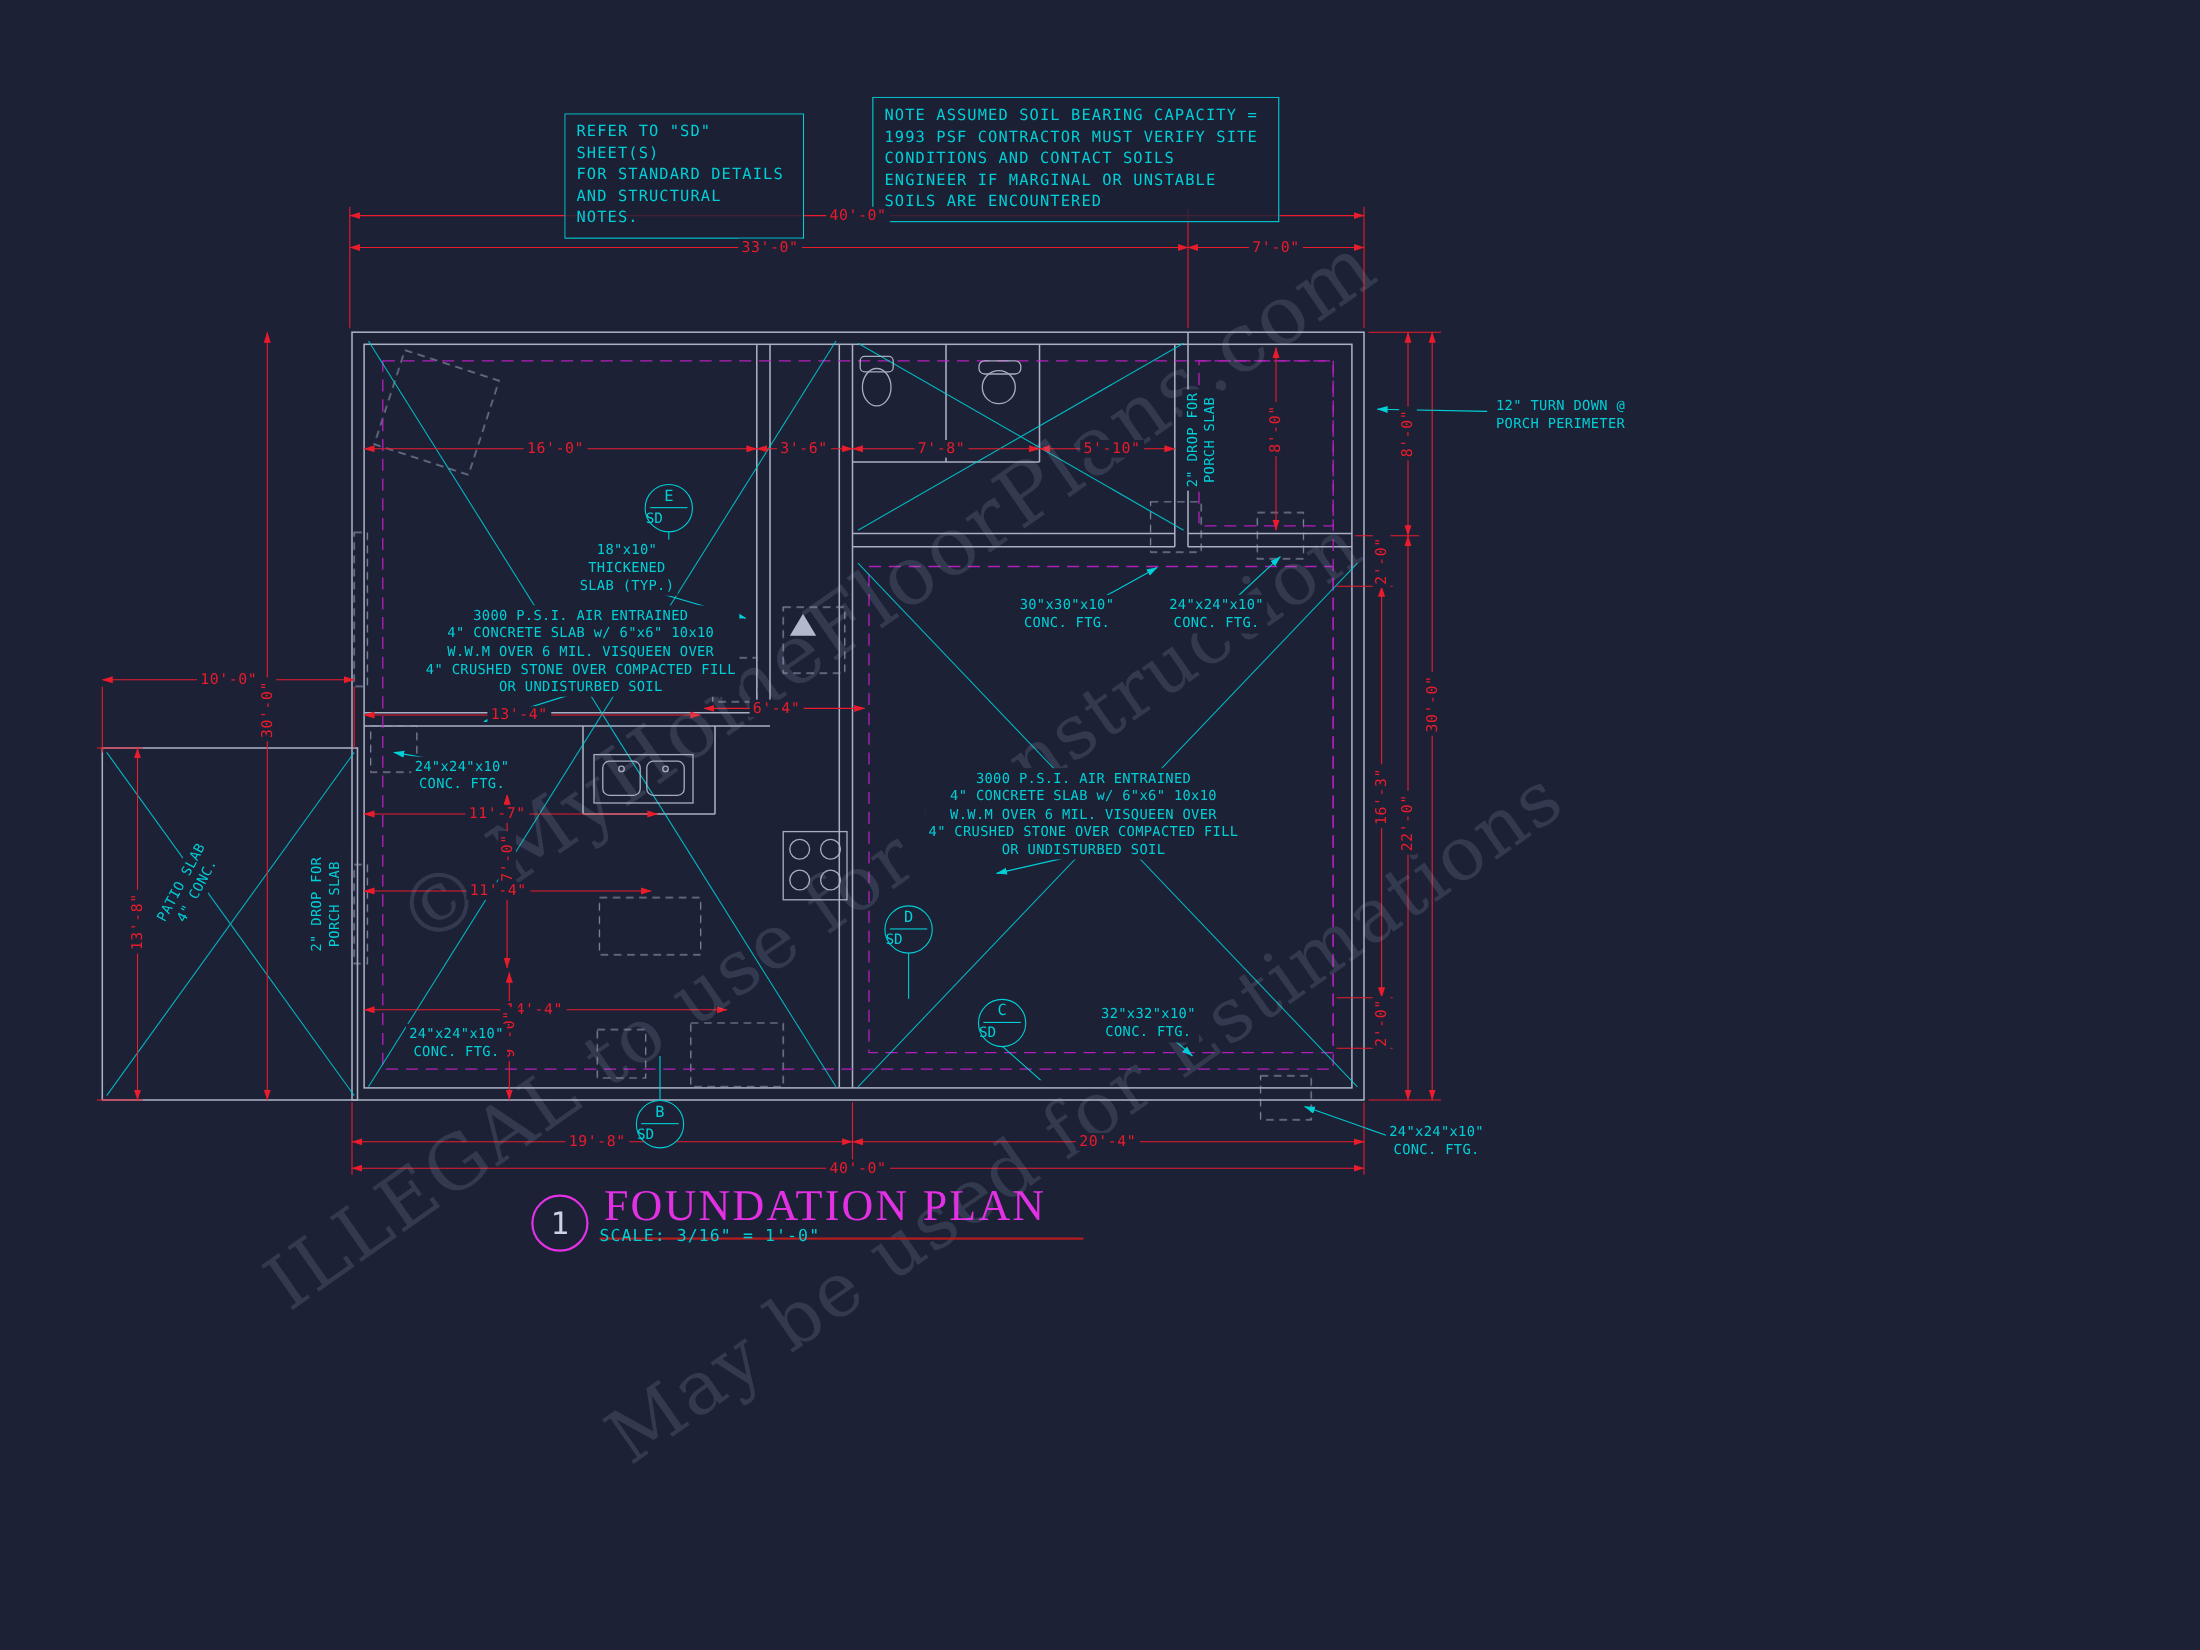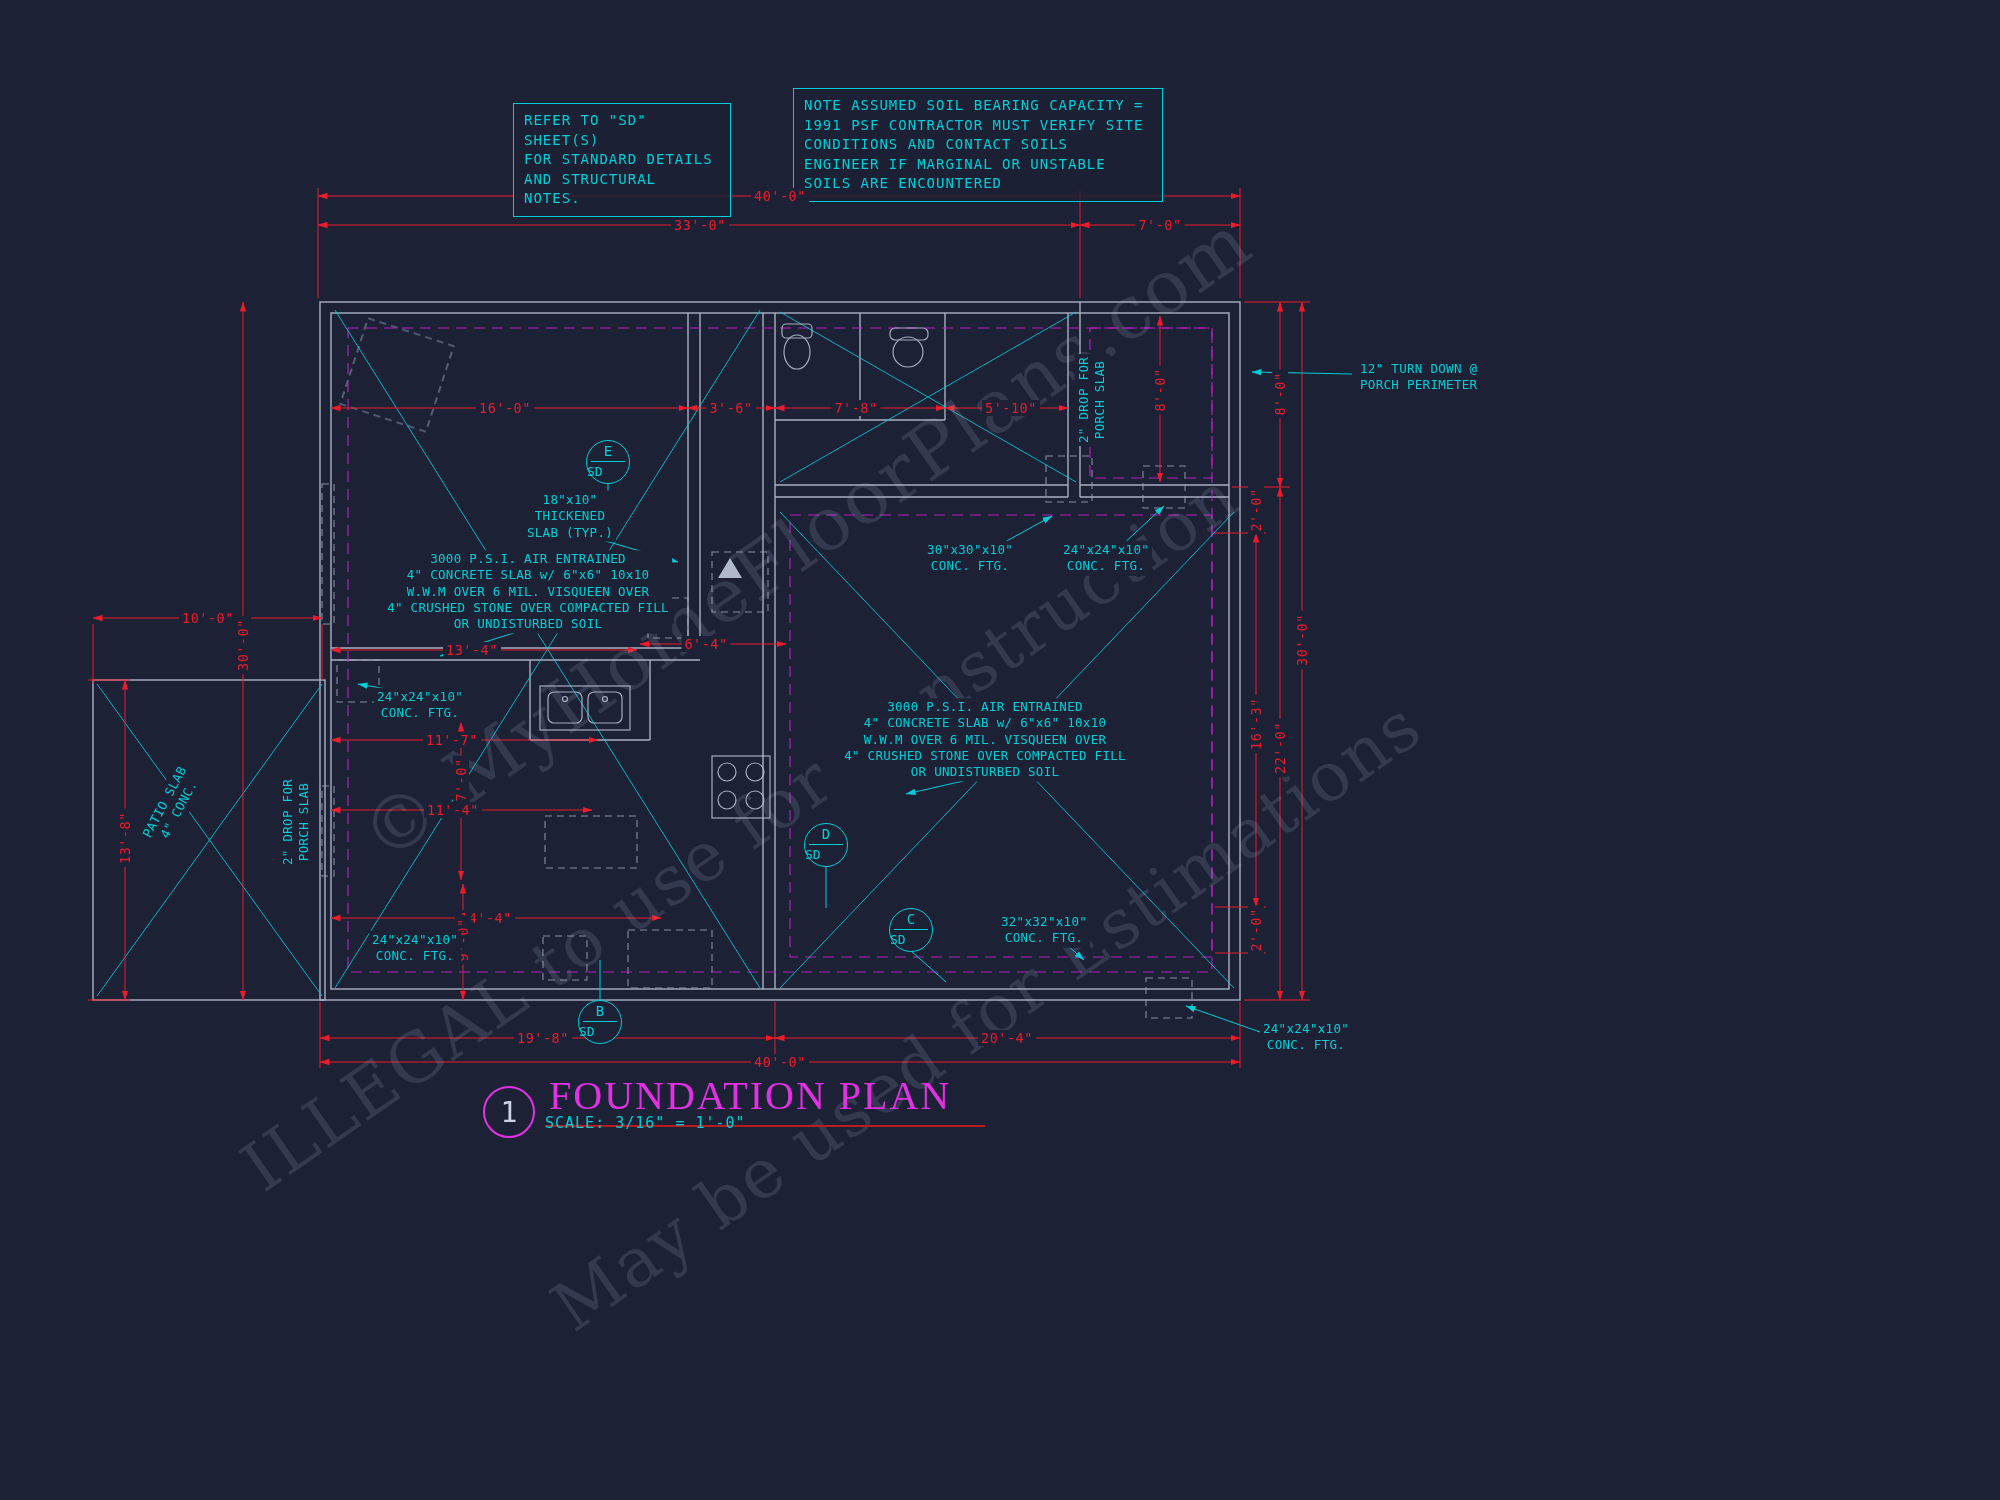--- a/index.html
+++ b/index.html
@@ -218,21 +218,21 @@
   </svg>
 
   <div class="wm" style="left:370px;top:800px;font-size:74px;transform:rotate(-35deg);">© MyHomeFloorPlans.com</div>
   <div class="wm" style="left:250px;top:1135px;font-size:68px;transform:rotate(-35deg);">ILLEGAL to use for Construction</div>
   <div class="wm" style="left:560px;top:1275px;font-size:68px;transform:rotate(-35deg);">May be used for Estimations</div>
 
   <div class="note-box" style="left:513px;top:103px;width:218px;">REFER TO "SD" SHEET(S)
 FOR STANDARD DETAILS
 AND STRUCTURAL NOTES.</div>
   <div class="note-box" style="left:793px;top:88px;width:370px;">NOTE ASSUMED SOIL BEARING CAPACITY =
-1991 PSF CONTRACTOR MUST VERIFY SITE
+1993 PSF CONTRACTOR MUST VERIFY SITE
 CONDITIONS AND CONTACT SOILS
 ENGINEER IF MARGINAL OR UNSTABLE
 SOILS ARE ENCOUNTERED</div>
 
   <div id="dim-layer">
       <div class="dim" style="left: 780px; top: 196px; transform: translate(-50%, -50%);">40'-0"</div>
       <div class="dim" style="left: 700px; top: 225px; transform: translate(-50%, -50%);">33'-0"</div>
       <div class="dim" style="left: 1160px; top: 225px; transform: translate(-50%, -50%);">7'-0"</div>
       <div class="dim" style="left: 505px; top: 408px; transform: translate(-50%, -50%);">16'-0"</div>
       <div class="dim" style="left: 731px; top: 408px; transform: translate(-50%, -50%);">3'-6"</div>

